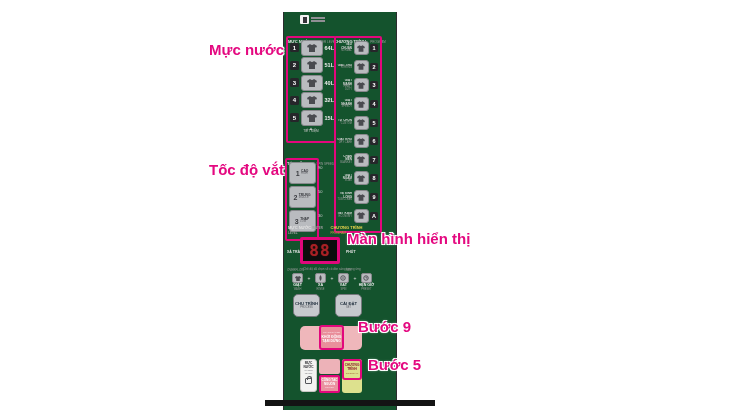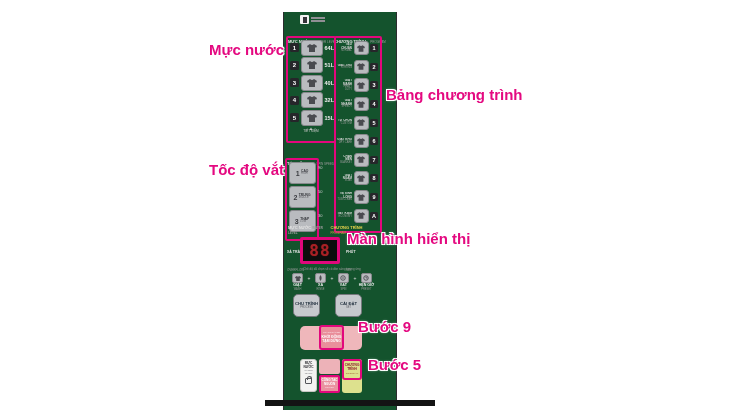--- a/index.html
+++ b/index.html
@@ -403,19 +403,18 @@
       <div class="cap">
         <span class="l">CHƯƠNG TRÌNH</span>
         <span class="s">PROGRAM</span>
       </div>
     </div>
   </div>
 
   <div class="abs" id="blackbar"></div>
 
   <div class="ann" id="annWater">Mực nước</div>
-  <div class="ann" id="annProg">Bảng chương trình</div>
   <div class="ann" id="annSpin">Tốc độ vắt</div>
   <div class="ann" id="annDisp">Màn hình hiển thị</div>
   <div class="ann" id="annStep3">Bước 9</div>
   <div class="ann" id="annStep2">Bước 5</div>
 
 </div>
 
 </body></html>

